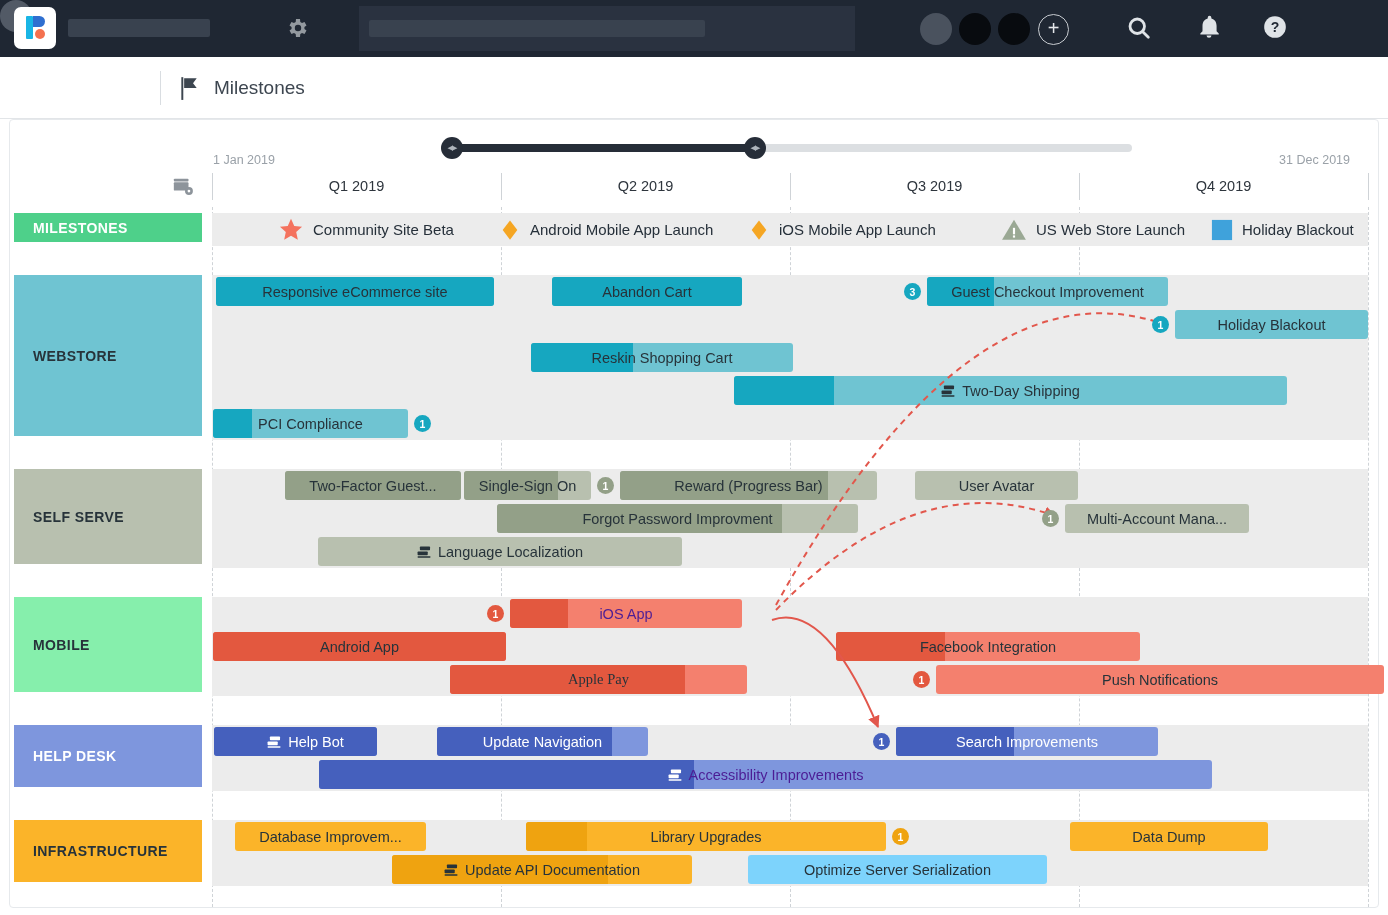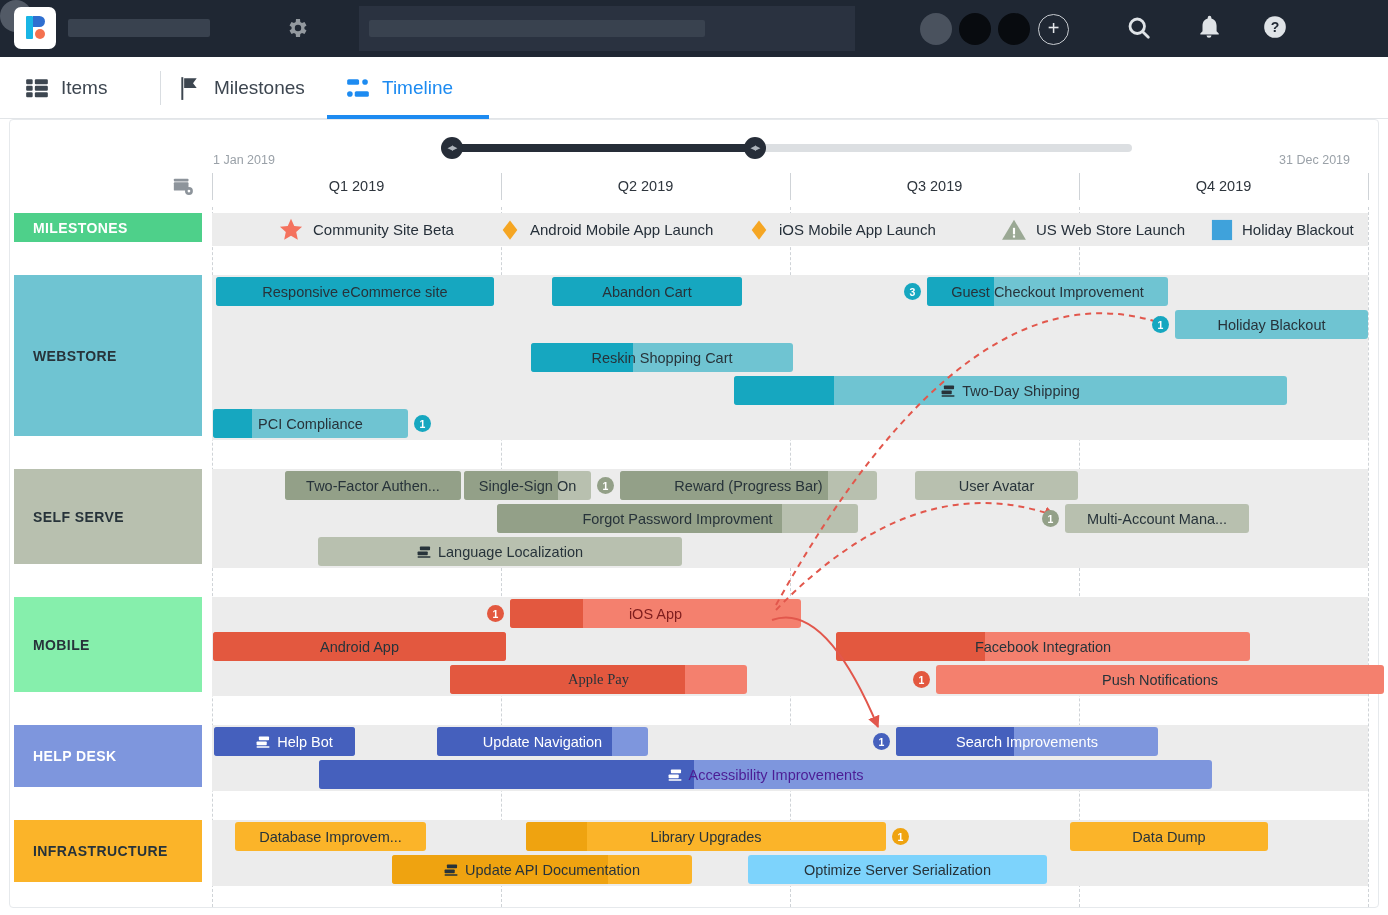--- a/index.html
+++ b/index.html
@@ -187,52 +187,28 @@
     <div class="ticon ti-help">
       <svg viewBox="0 0 24 24" width="26" height="26" fill="currentColor">
           <circle cx="12" cy="12" r="10"></circle>
           <text x="12" y="17" font-size="13" font-weight="bold" fill="#1f2733" text-anchor="middle" font-family="Liberation Sans">?</text>
         </svg>
     </div>
     <div class="ti-user"></div>
   </div>
 
   <div class="tabbar">
-    <div class="tab tab-items">
-      <span class="glyph">
-        <svg viewBox="0 0 24 24" width="26" height="26" fill="#3d4650">
-            <rect x="2" y="4" width="6" height="4.6" rx="1"></rect>
-            <rect x="10" y="4" width="12" height="4.6" rx="1"></rect>
-            <rect x="2" y="10" width="6" height="4.6" rx="1"></rect>
-            <rect x="10" y="10" width="12" height="4.6" rx="1"></rect>
-            <rect x="2" y="16" width="6" height="4.6" rx="1"></rect>
-            <rect x="10" y="16" width="12" height="4.6" rx="1"></rect>
-          </svg>
-      </span>
-      <span>Items</span>
-    </div>
     <div class="tab tab-mile">
       <span class="glyph">
         <svg viewBox="0 0 24 24" width="26" height="26" fill="#3d4650">
             <rect x="4" y="2" width="1.8" height="21"></rect>
             <path d="M6.6 3h11.6l-3.4 4.6L18.2 12H6.6z"></path>
           </svg>
       </span>
       <span>Milestones</span>
-    </div>
-    <div class="tab tab-time">
-      <span class="glyph">
-        <svg viewBox="0 0 24 24" width="26" height="26" fill="#1d8bf1">
-            <rect x="2" y="4" width="11" height="5" rx="1.4"></rect>
-            <circle cx="18.5" cy="6.5" r="2.6"></circle>
-            <circle cx="4.5" cy="17.5" r="2.6"></circle>
-            <rect x="9" y="15" width="13" height="5" rx="1.4"></rect>
-          </svg>
-      </span>
-      <span>Timeline</span>
     </div>
 
     <div class="item-btn">+ Item</div>
     <div class="filter-btn">
       <span>
         <svg viewBox="0 0 24 24" width="22" height="22" fill="none" stroke="#3d4650" stroke-width="2" stroke-linecap="round">
             <path d="M3 6h18M6 12h12M10 18h4"></path>
           </svg>
       </span>
       <span>Filter</span>
@@ -438,21 +414,21 @@
       <div class="bar" style="left: 213px; top: 409px; width: 195px; background: rgb(111, 196, 210); color: rgb(39, 51, 58);">
         <div class="fill" style="width: 20%; background: rgb(22, 167, 192);"></div>
         <span class="lbl">
           <span>PCI Compliance</span>
         </span>
       </div>
       <div class="badge" style="background: rgb(22, 167, 192); top: 415px; left: 414px;">1</div>
       <div class="bar" style="left: 285px; top: 471px; width: 176px; background: rgb(184, 192, 175); color: rgb(39, 51, 58);">
         <div class="fill" style="width: 100%; background: rgb(147, 160, 136);"></div>
         <span class="lbl">
-          <span>Two-Factor Authen...</span>
+          <span>Two-Factor Guest...</span>
         </span>
       </div>
       <div class="bar" style="left: 464px; top: 471px; width: 127px; background: rgb(184, 192, 175); color: rgb(39, 51, 58);">
         <div class="fill" style="width: 74%; background: rgb(147, 160, 136);"></div>
         <span class="lbl">
           <span>Single-Sign On</span>
         </span>
       </div>
       <div class="badge" style="background: rgb(147, 160, 136); top: 477px; left: 597px;">1</div>
       <div class="bar" style="left: 620px; top: 471px; width: 257px; background: rgb(184, 192, 175); color: rgb(39, 51, 58);">
@@ -483,52 +459,52 @@
           <span class="deps-ic">
             <svg viewBox="0 0 16 13" width="15" height="12" fill="#27333a">
               <rect x="3" y="0.5" width="11" height="4" rx="0.8"></rect>
               <rect x="0.5" y="6" width="11" height="4" rx="0.8"></rect>
               <rect x="0.5" y="11" width="14" height="1.6" rx="0.6"></rect>
             </svg>
           </span>
           <span>Language Localization</span>
         </span>
       </div>
-      <div class="bar" style="left: 510px; top: 599px; width: 291px; background: rgb(244, 128, 110); color: #7f1d1d;">
+      <div class="bar" style="left: 510px; top: 599px; width: 232px; background: rgb(244, 128, 110); color: #4c1d95;">
         <div class="fill" style="width: 25%; background: rgb(227, 88, 63);"></div>
         <span class="lbl">
           <span>iOS App</span>
         </span>
       </div>
       <div class="badge" style="background: rgb(227, 88, 63); top: 605px; left: 487px;">1</div>
       <div class="bar" style="left: 213px; top: 632px; width: 293px; background: rgb(244, 128, 110); color: rgb(39, 51, 58);">
         <div class="fill" style="width: 100%; background: rgb(227, 88, 63);"></div>
         <span class="lbl">
           <span>Android App</span>
         </span>
       </div>
-      <div class="bar" style="left: 836px; top: 632px; width: 414px; background: rgb(244, 128, 110); color: rgb(39, 51, 58);">
+      <div class="bar" style="left: 836px; top: 632px; width: 304px; background: rgb(244, 128, 110); color: rgb(39, 51, 58);">
         <div class="fill" style="width: 36%; background: rgb(227, 88, 63);"></div>
         <span class="lbl">
           <span>Facebook Integration</span>
         </span>
       </div>
       <div class="bar" style="left: 450px; top: 665px; width: 297px; background: rgb(244, 128, 110); color: rgb(39, 51, 58); font-family: Liberation Serif, serif;">
         <div class="fill" style="width: 79%; background: rgb(227, 88, 63);"></div>
         <span class="lbl">
           <span>Apple Pay</span>
         </span>
       </div>
       <div class="bar" style="left: 936px; top: 665px; width: 448px; background: rgb(244, 128, 110); color: rgb(39, 51, 58);">
         <span class="lbl">
           <span>Push Notifications</span>
         </span>
       </div>
       <div class="badge" style="background: rgb(227, 88, 63); top: 671px; left: 913px;">1</div>
-      <div class="bar" style="left: 214px; top: 727px; width: 141px; background: rgb(126, 150, 221); color: rgb(255, 255, 255); padding-left: 20px;">
+      <div class="bar" style="left: 214px; top: 727px; width: 163px; background: rgb(126, 150, 221); color: rgb(255, 255, 255); padding-left: 20px;">
         <div class="fill" style="width: 100%; background: rgb(69, 96, 189);"></div>
         <span class="lbl">
           <span class="deps-ic">
             <svg viewBox="0 0 16 13" width="15" height="12" fill="#ffffff">
               <rect x="3" y="0.5" width="11" height="4" rx="0.8"></rect>
               <rect x="0.5" y="6" width="11" height="4" rx="0.8"></rect>
               <rect x="0.5" y="11" width="14" height="1.6" rx="0.6"></rect>
             </svg>
           </span>
           <span>Help Bot</span>

